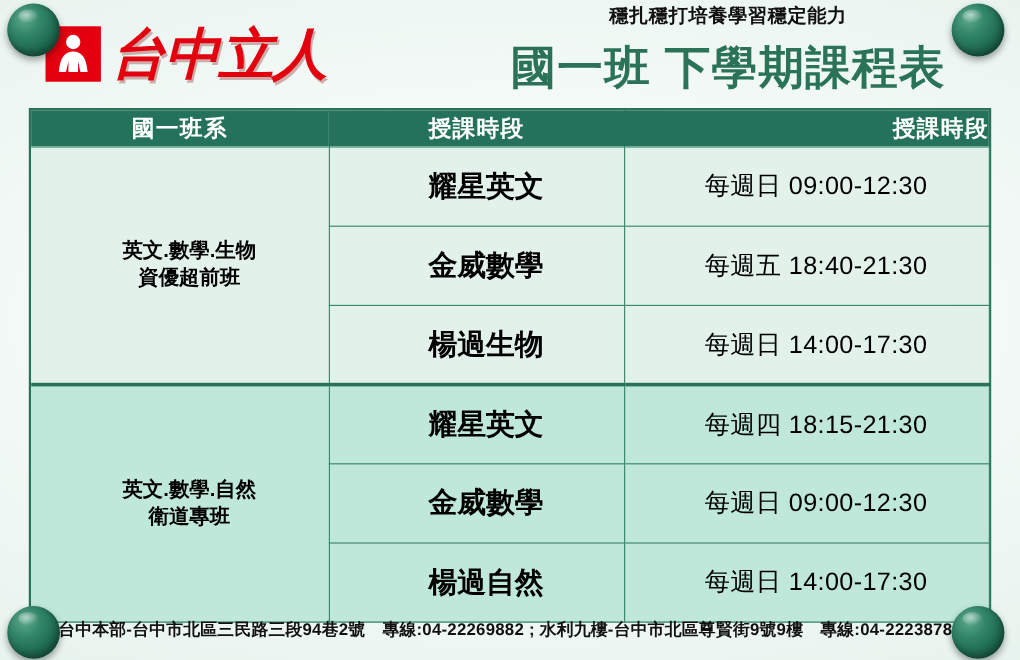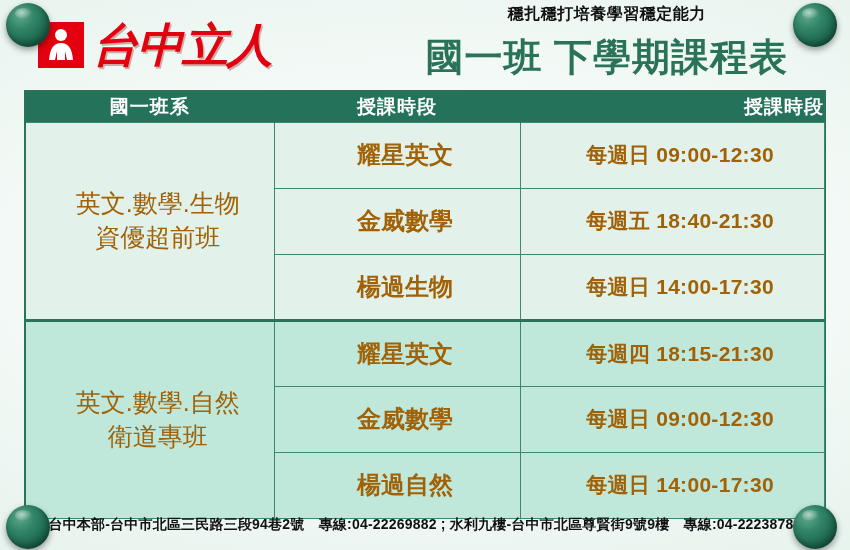--- a/index.html
+++ b/index.html
@@ -130,43 +130,43 @@
     height: 30px;
     letter-spacing: 1px;
     border-right: 1px solid #24725a;
   }
   thead th:last-child { border-right: none; text-align: right; }
 
   tbody td {
     border: 1px solid #3b8a6e;
     text-align: center;
     vertical-align: middle;
-    color: #a16207;
+    color: #000000;
     padding-left: 16px;
   }
 
   .col-a { width: 248px; }
   .col-b { width: 246px; }
   .col-c { width: 304px; }
 
   .group-cell {
-    font-size: 25px;
-    font-weight: 400;
+    font-size: 17px;
+    font-weight: 700;
     line-height: 1.34;
     border-left: none !important;
   }
   .group-cell .l2 { display: block; }
 
   .g1 td { background: #e2f2ea; }
   .g2 td { background: #bfe8db; }
 
   .g2-top td { border-top: 3px solid #2a7359; }
 
   .teacher { font-size: 24px; font-weight: 700; }
-  .slot    { font-size: 21px; font-weight: 700; letter-spacing: 0.3px; }
+  .slot    { font-size: 21px; font-weight: 400; letter-spacing: 0.3px; }
 
   tbody tr { height: 66px; }
 
   
   .footer {
     position: absolute;
     left: 0;
     top: 516px;
     width: 850px;
     text-align: center;

